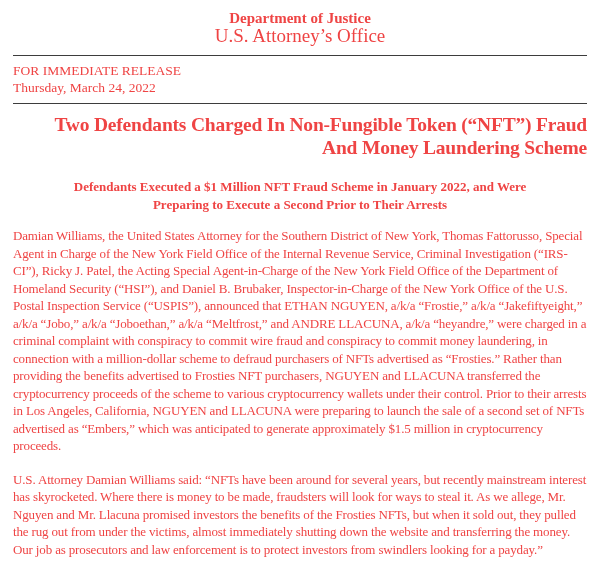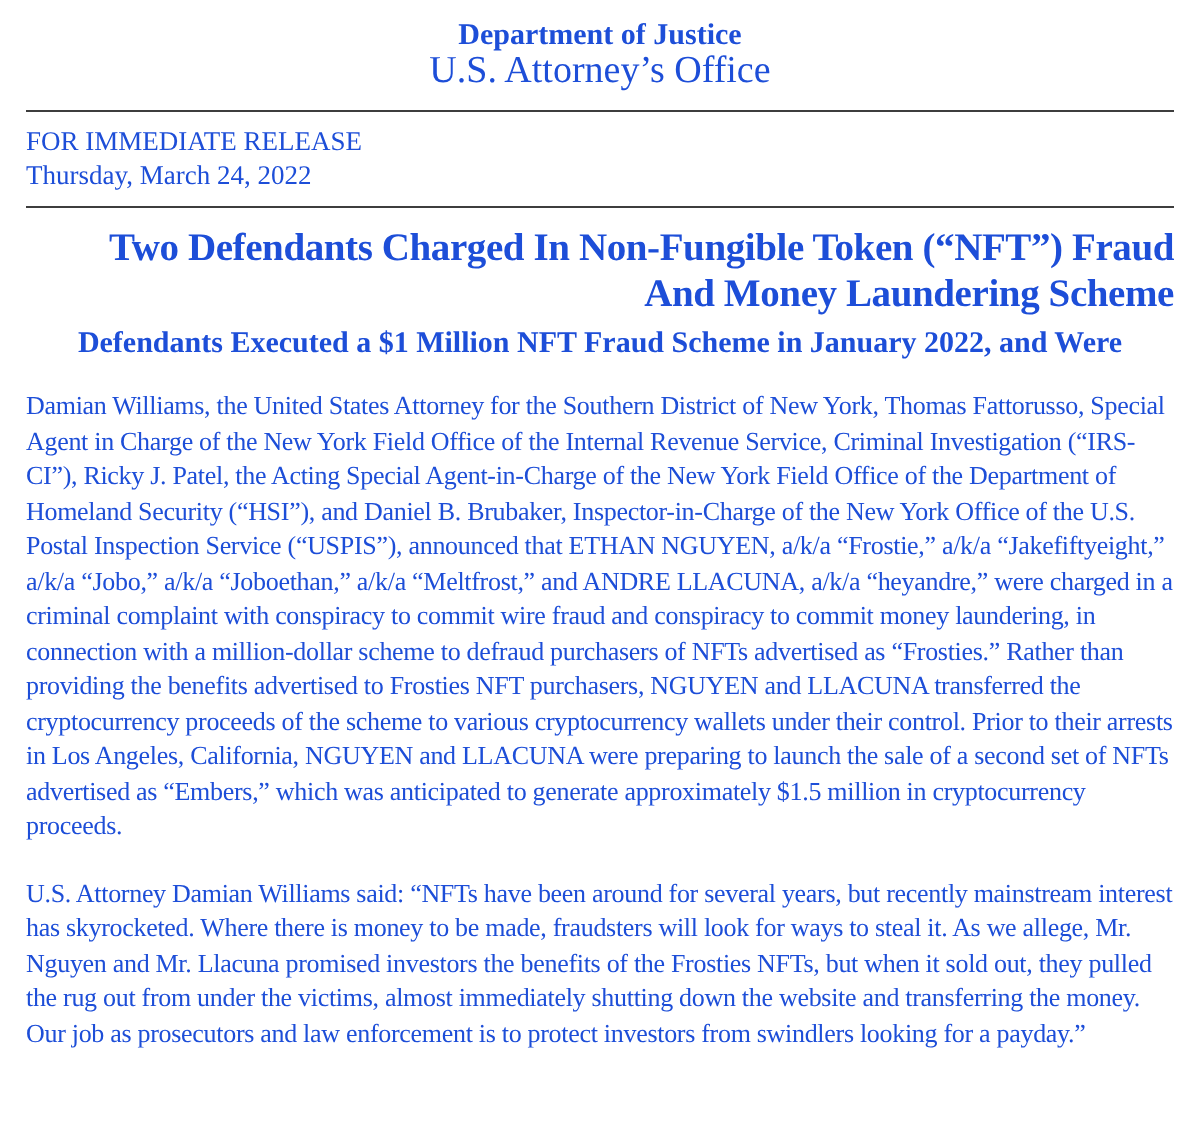--- a/index.html
+++ b/index.html
@@ -6,21 +6,21 @@
     margin: 0;
     padding: 0;
     background: #ffffff;
   }
   .page {
     position: relative;
     width: 600px;
     height: 573px;
     overflow: hidden;
     background: #ffffff;
-    color: #1d4ed8;
+    color: #ef4444;
     font-family: "Liberation Serif", "DejaVu Serif", serif;
     box-sizing: border-box;
     padding: 6px 13px 8px 13px;
   }
   .masthead {
     text-align: center;
   }
   .agency {
     font-size: 15px;
     font-weight: bold;
@@ -52,23 +52,23 @@
     font-weight: bold;
     font-size: 19.5px;
     line-height: 23px;
     letter-spacing: -0.2px;
     margin-top: 9px;
   }
   .headline .hl-line { white-space: nowrap; }
   .subheadline {
     text-align: center;
     font-weight: bold;
-    font-size: 15px;
+    font-size: 13px;
     line-height: 18px;
-    margin-top: 4px;
+    margin-top: 19px;
   }
   .subheadline .sh-line { white-space: nowrap; }
   .body-text {
     margin-top: 13px;
   }
   .para {
     font-size: 13px;
     line-height: 17.5px;
     letter-spacing: -0.15px;
     margin: 4px 0 16px 0;
@@ -94,20 +94,21 @@
 
   <hr class="rule">
 
   <div class="headline">
     <div class="hl-line">Two Defendants Charged In Non-Fungible Token (“NFT”) Fraud</div>
     <div class="hl-line">And Money Laundering Scheme</div>
   </div>
 
   <div class="subheadline">
     <div class="sh-line">Defendants Executed a $1 Million NFT Fraud Scheme in January 2022, and Were</div>
+    <div class="sh-line">Preparing to Execute a Second Prior to Their Arrests</div>
   </div>
 
   <div class="body-text">
     <p class="para">Damian Williams, the United States Attorney for the Southern District of New York, Thomas Fattorusso, Special Agent in Charge of the New York Field Office of the Internal Revenue Service, Criminal Investigation (“IRS-CI”), Ricky J. Patel, the Acting Special Agent-in-Charge of the New York Field Office of the Department of Homeland Security (“HSI”), and Daniel B. Brubaker, Inspector-in-Charge of the New York Office of the U.S. Postal Inspection Service (“USPIS”), announced that  ETHAN NGUYEN, a/k/a “Frostie,” a/k/a “Jakefiftyeight,” a/k/a “Jobo,” a/k/a “Joboethan,” a/k/a “Meltfrost,” and ANDRE LLACUNA, a/k/a “heyandre,” were charged in a criminal complaint with conspiracy to commit wire fraud and conspiracy to commit money laundering, in connection with a million-dollar scheme to defraud purchasers of NFTs advertised as “Frosties.”  Rather than providing the benefits advertised to Frosties NFT purchasers, NGUYEN and LLACUNA transferred the cryptocurrency proceeds of the scheme to various cryptocurrency wallets under their control.  Prior to their arrests in Los Angeles, California, NGUYEN and LLACUNA were preparing to launch the sale of a second set of NFTs advertised as “Embers,” which was anticipated to generate approximately $1.5 million in cryptocurrency proceeds.</p>
     <p class="para">U.S. Attorney Damian Williams said: “NFTs have been around for several years, but recently mainstream interest has skyrocketed. Where there is money to be made, fraudsters will look for ways to steal it. As we allege, Mr. Nguyen and Mr. Llacuna promised investors the benefits of the Frosties NFTs, but when it sold out, they pulled the rug out from under the victims, almost immediately shutting down the website and transferring the money. Our job as prosecutors and law enforcement is to protect investors from swindlers looking for a payday.”</p>
   </div>
 
 </div>
 
 </body></html>

